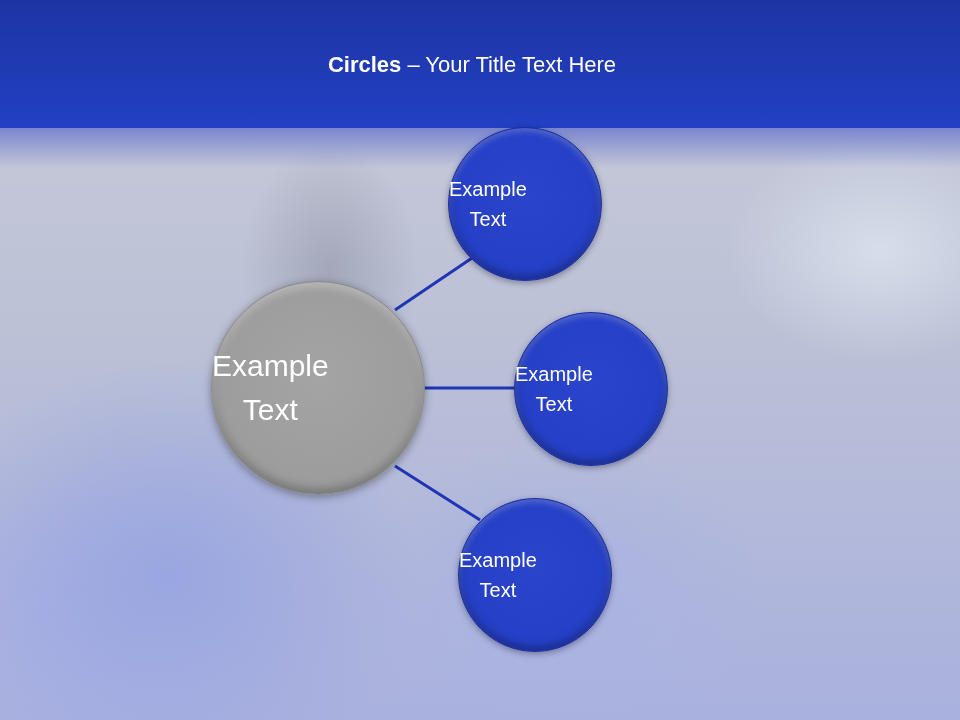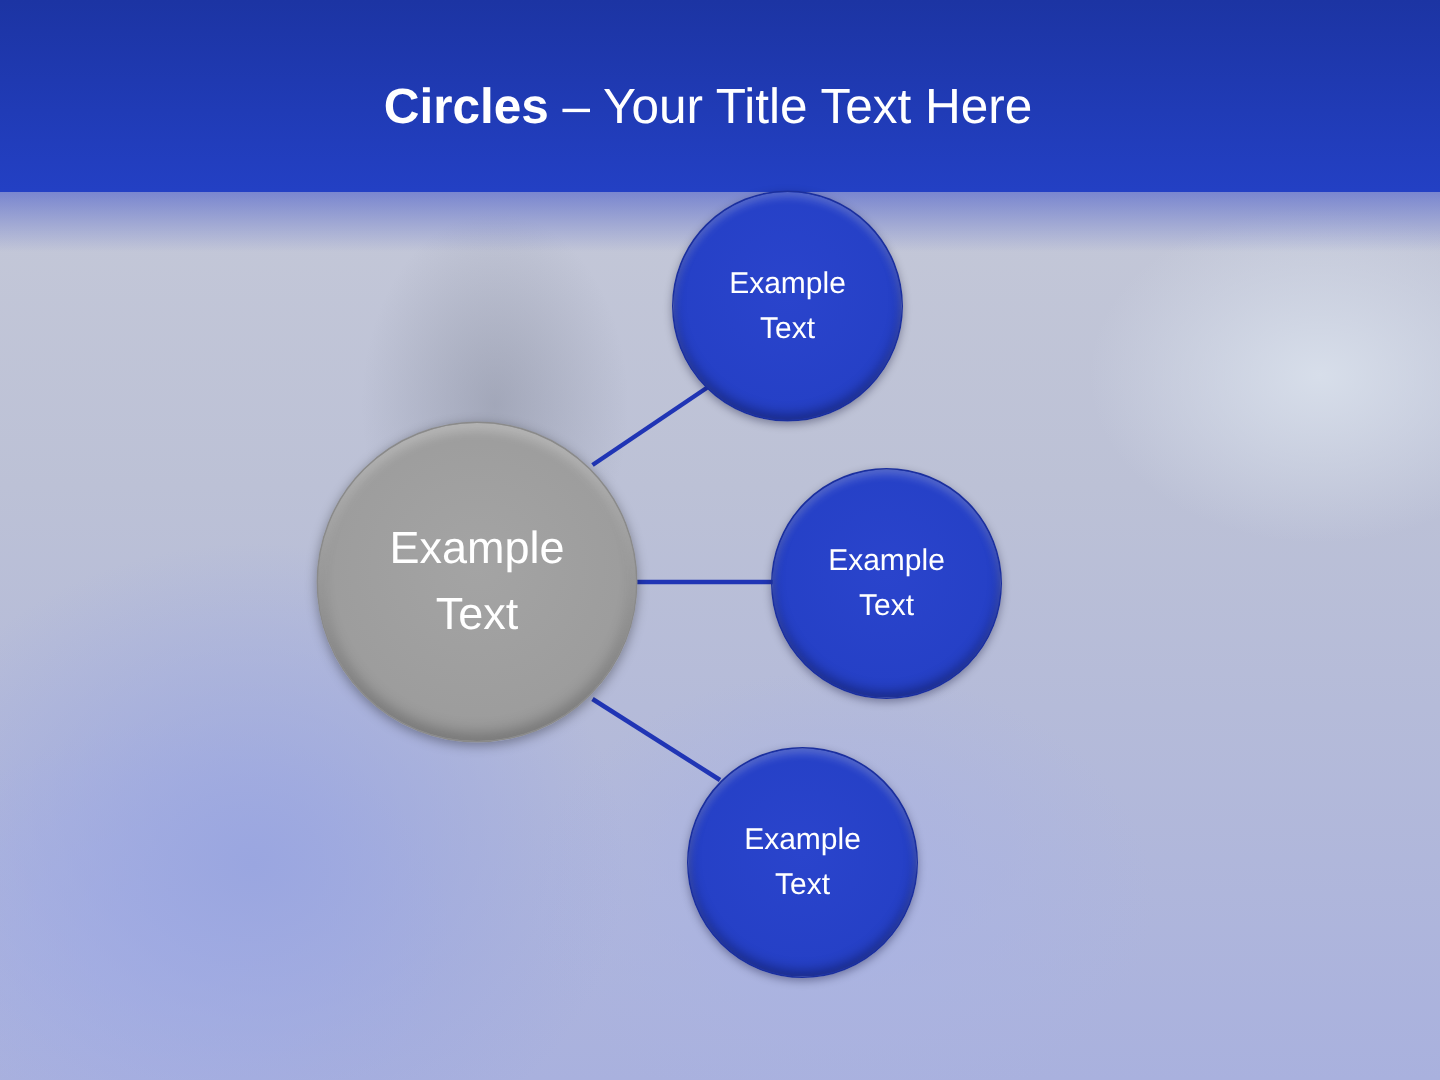--- a/index.html
+++ b/index.html
@@ -10,24 +10,24 @@
       radial-gradient(ellipse 220px 160px at 880px 250px, #d7deea 0%, rgba(215,222,234,0) 70%),
       radial-gradient(ellipse 300px 220px at 560px 600px, #aab3e2 0%, rgba(170,179,226,0) 70%),
       linear-gradient(180deg, #c9ccd9 0%, #bcc1d6 45%, #a9b1de 100%);
   }
   .shade1 { position:absolute; left:0; top:360px; width:420px; height:360px; background:radial-gradient(ellipse at 40% 60%, #9aa6e0 0%, rgba(154,166,224,0) 70%); }
   .shade2 { position:absolute; left:240px; top:140px; width:180px; height:260px; background:radial-gradient(ellipse at 50% 50%, rgba(110,115,130,0.35) 0%, rgba(110,115,130,0) 70%); }
   .header { position:absolute; left:0; top:0; width:960px; height:128px;
     background:linear-gradient(180deg,#1c34a3 0%, #2340c4 100%); }
   .header-fade { position:absolute; left:0; top:128px; width:960px; height:40px;
     background:linear-gradient(180deg, rgba(60,80,200,0.55) 0%, rgba(200,205,225,0) 100%); }
-  .title { position:absolute; left:0; width:944px; top:52px; text-align:center; color:#fff; font-size:33px; }
+  .title { position:absolute; left:0; width:944px; top:52px; text-align:center; color:#fff; font-size:22px; }
   .title b { font-weight:bold; }
   svg.lines { position:absolute; inset:0; }
-  .circle { position:absolute; border-radius:50%; display:flex; align-items:center; justify-content:center; text-align:center; color:#fff; box-sizing:border-box; }
+  .circle { position:absolute; border-radius:50%; display:flex; align-items:center; justify-content:flex-start; text-align:center; color:#fff; box-sizing:border-box; }
   .circle.blue { width:154px; height:154px;
     background:radial-gradient(circle at 50% 45%, #2a44cc 0%, #2540c6 70%, #1d35ad 100%);
     box-shadow: inset 0 -4px 8px rgba(0,0,30,0.35), inset 0 3px 6px rgba(255,255,255,0.25), 0 2px 6px rgba(0,0,40,0.35);
     border:1px solid #1b2f9c; font-size:20px; line-height:30px; }
   .circle.gray { width:214px; height:214px;
     background:radial-gradient(circle at 50% 45%, #a4a4a4 0%, #9c9c9c 70%, #8d8d8d 100%);
     box-shadow: inset 0 -5px 10px rgba(0,0,0,0.25), inset 0 4px 8px rgba(255,255,255,0.35), 0 2px 8px rgba(0,0,0,0.35);
     border:1px solid #8a8a8a; font-size:30px; line-height:44px; }
 </style>
 </head>

